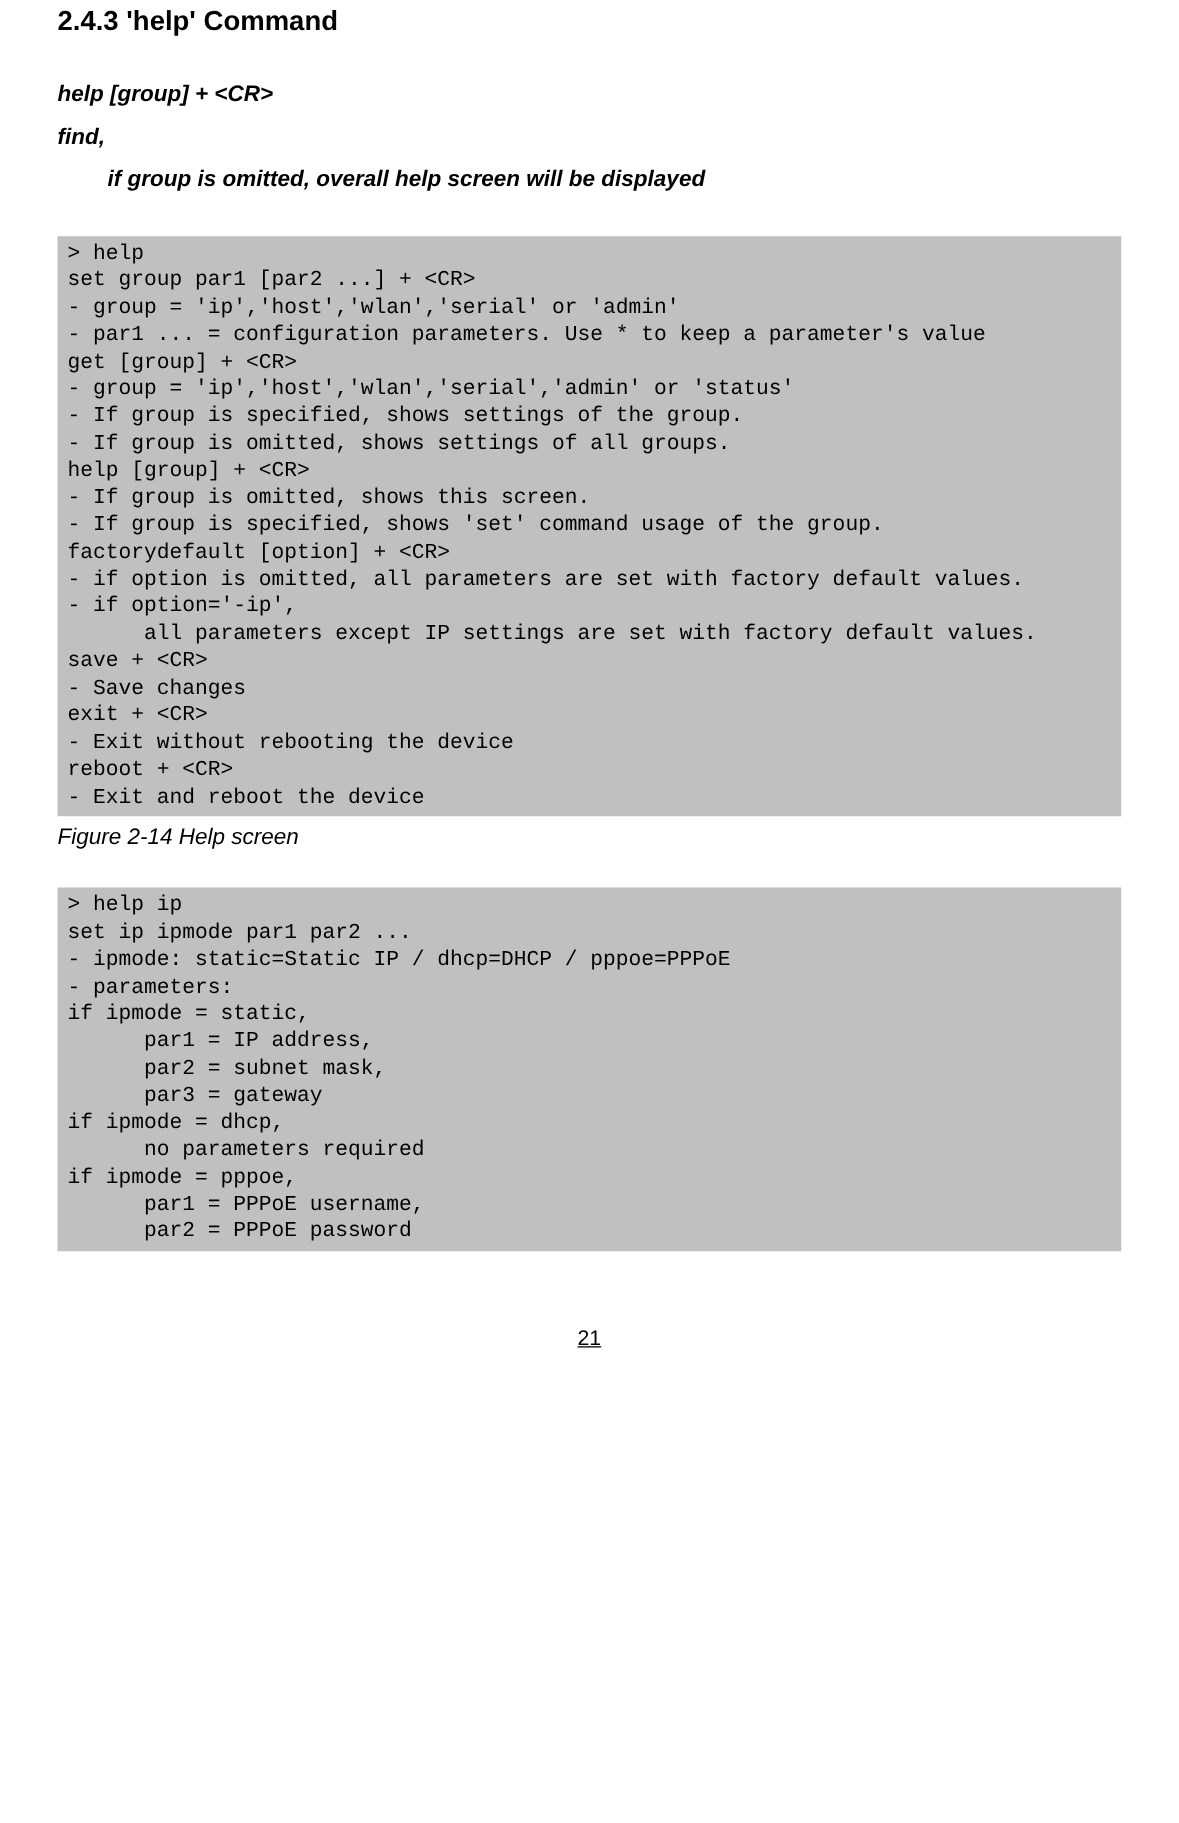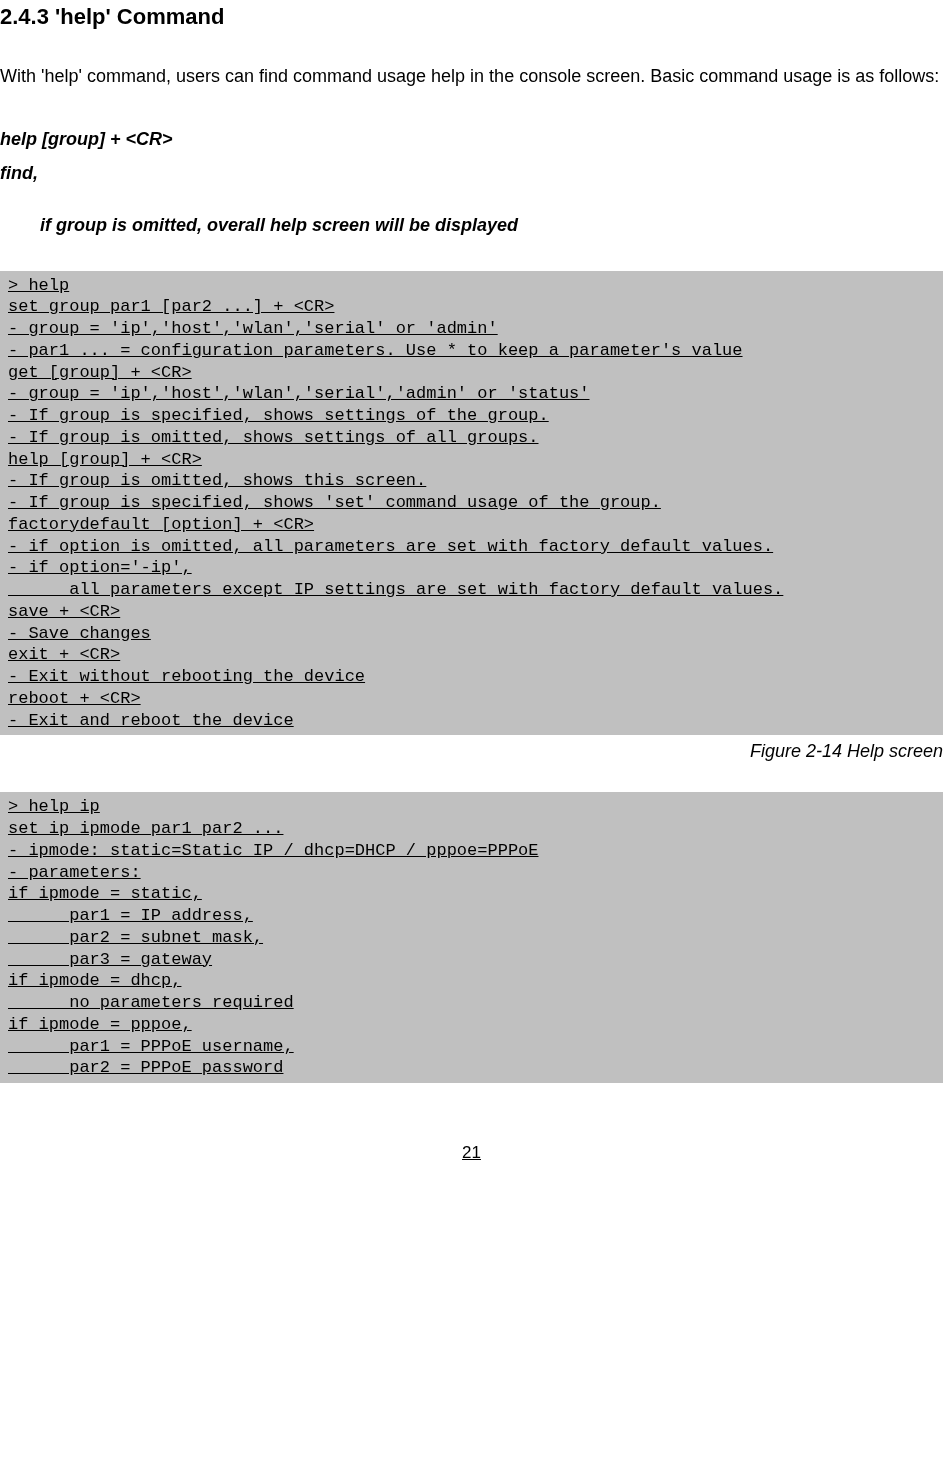--- a/index.html
+++ b/index.html
@@ -3,21 +3,21 @@
 <meta charset="utf-8">
 <style>
   html, body {
     margin: 0;
     padding: 0;
     background: #ffffff;
     font-family: Arial, Helvetica, sans-serif;
     color: #000;
   }
   .page {
-    width: 943px;
+    width: 851px;
     margin: 0 auto;
     padding: 0 0 40px 0;
     box-sizing: border-box;
   }
   h2.section-title {
     font-size: 22px;
     font-weight: bold;
     margin: 4px 0 28px 0;
   }
   p.body-text {
@@ -30,54 +30,51 @@
     margin: 0 0 28px 0;
   }
   .syntax-line {
     font-size: 18px;
     font-style: italic;
     font-weight: bold;
     line-height: 1.9;
   }
   .syntax-indent {
     padding-left: 40px;
-    margin-top: 18px;
   }
   pre.console {
     background: #c0c0c0;
     font-family: "Courier New", Courier, monospace;
     font-size: 17px;
     line-height: 1.28;
     padding: 4px 8px 4px 8px;
     margin: 0;
     white-space: pre;
     overflow: hidden;
-    text-decoration: underline;
   }
   .figure-caption {
-    text-align: right;
+    text-align: left;
     font-style: italic;
     font-size: 18px;
     margin: 6px 0 30px 0;
   }
   .page-number {
     text-align: center;
     font-size: 17px;
     margin-top: 60px;
     text-decoration: underline;
   }
 </style>
 </head>
 <body>
 
 <div class="page">
 
   <h2 class="section-title">2.4.3 'help' Command</h2>
 
-  <p class="body-text">With 'help' command, users can find command usage help in the console screen. Basic command usage is as follows:</p>
 
   <div class="syntax-block">
     <div class="syntax-line">help [group] + &lt;CR&gt;</div>
     <div class="syntax-line">find,</div>
     <div class="syntax-line syntax-indent">if group is omitted, overall help screen will be displayed</div>
   </div>
 
 
   <pre class="console">&gt; help
 set group par1 [par2 ...] + &lt;CR&gt;

